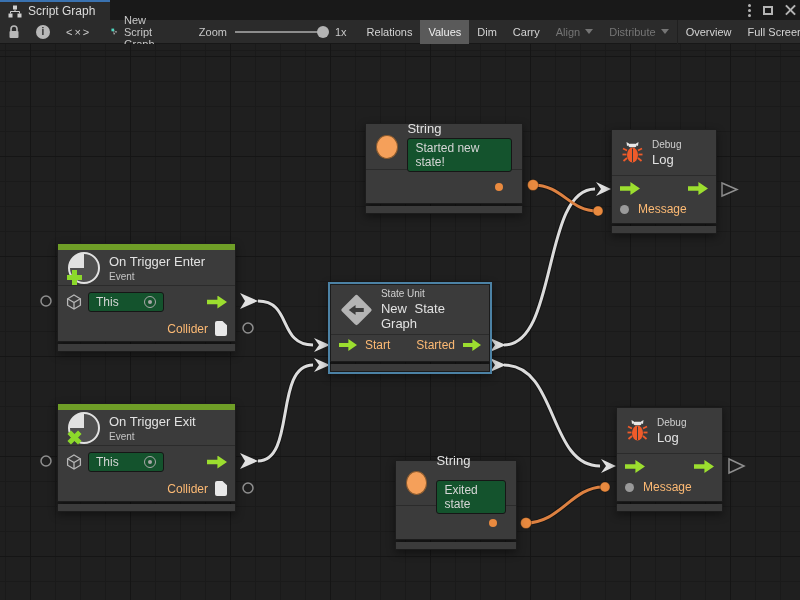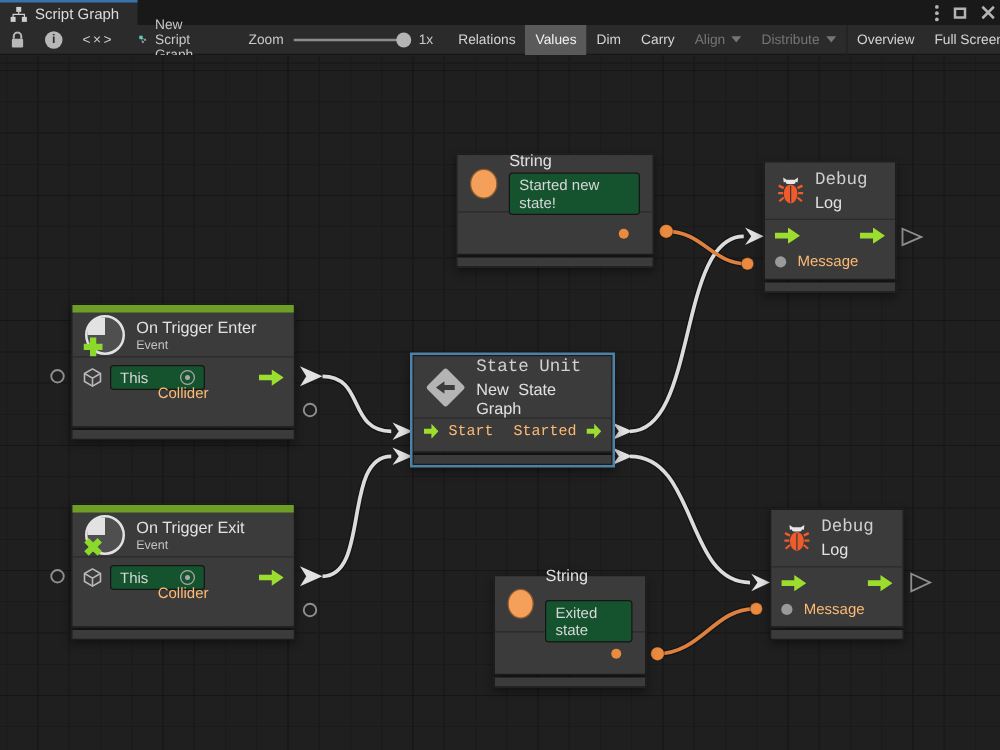--- a/index.html
+++ b/index.html
@@ -44,21 +44,21 @@
     background-position:30px 12px,30px 12px,5px 12px,5px 12px;padding-left:16px; }
   .wires { position:absolute; left:0; top:0; width:800px; height:556px; pointer-events:none; }
 
   
   .node { position:absolute; filter:drop-shadow(0 3px 4px rgba(0,0,0,0.45)); }
   .nmain { background:#3b3b3b; border:1px solid #1c1c1c; }
   .nfooter { height:8px; background:#3b3b3b; border:1px solid #1c1c1c; border-top:none; margin-top:2px; }
   .nheader { display:flex; align-items:center; gap:9px; padding:0 10px; border-bottom:1px solid #2b2b2b; }
   .ntitle { color:#e2e2e2; font-size:13px; }
   .nsub { color:#c4c4c4; font-size:10px; margin-top:2px; }
-  .ncat { color:#d0d0d0; font-size:14px; margin-bottom:2px;font-family:Liberation Mono, monospace; }
+  .ncat { color:#d0d0d0; font-size:10px; margin-bottom:2px; }
   .nrow { display:flex; align-items:center; padding:0 8px; }
 
   .greenbar { height:6px; background:#6f9e27; }
   .garrow { width:20px; height:13px; background:#9cde2f;
     clip-path:polygon(0 33%,52% 33%,52% 0,100% 50%,52% 100%,52% 67%,0 67%); }
   .field { background:#14532d; border:1px solid #161616; border-radius:3px; color:#d6d6d6; font-size:12px; padding:2px 7px; }
   .orangecircle { width:24px; height:24px; border-radius:50%; background:#f5a05a; border:1px solid #8a5a2e; }
   .dot { border-radius:50%; } .dot.orange { background:#e98a3f; } .dot.gray { background:#9a9a9a; }
   .target { position:relative; width:12px; height:12px; border:1px solid #a8a8a8; border-radius:50%; }
   .target::after { content:""; position:absolute; left:3px; top:3px; width:4px; height:4px; border-radius:50%; background:#a8a8a8; }
@@ -80,24 +80,24 @@
   #n-string-top .nrow { height:33px; justify-content:flex-end; }
   #n-debug-top { left:611px; top:85px; width:106px; }
   #n-debug-bottom { left:616px; top:363px; width:107px; }
   .debugnode .nheader { height:46px; }
   .debugnode .row1 { height:25px; justify-content:space-between; }
   .debugnode .row2 { height:22px; gap:9px; padding-bottom:6px; }
   #n-enter { left:57px; top:199px; width:179px; }
   #n-exit  { left:57px; top:359px; width:179px; }
   .eventnode .nheader { height:36px; }
   .eventnode .row1 { height:32px; gap:6px; }
-  .eventnode .row2 { height:23px; justify-content:flex-end; gap:18px; padding-bottom:2px;flex-direction:column; }
+  .eventnode .row2 { height:23px; justify-content:flex-end; gap:7px; padding-bottom:2px; }
   #n-state { left:330px; top:240px; width:160px; }
   #n-state .nheader { height:50px; }
-  #n-state .nrow { height:20px; gap:8px;font-family:Liberation Mono, monospace; }
+  #n-state .nrow { height:20px; gap:8px; }
   #n-state .nmain { padding-bottom:6px; }
   #n-state .ntitle { word-spacing:4px; }
   #n-string-bottom { left:395px; top:416px; width:122px; }
   #n-string-bottom .nheader { height:45px; }
   #n-string-bottom .nrow { height:33px; justify-content:flex-end; }
   .plabel { color:#fdba74; font-size:12px; }
   .grow { flex:1; }
 </style>
 </head>
 <body>

